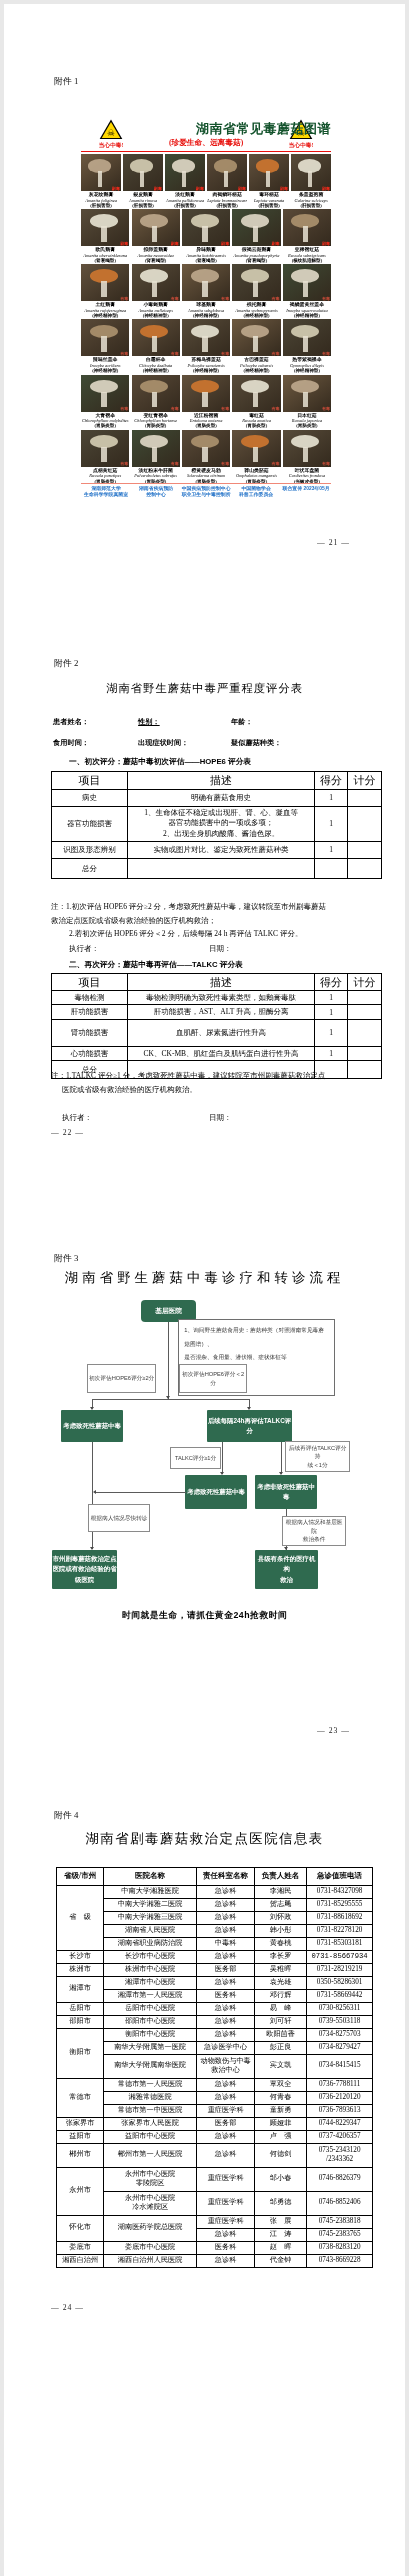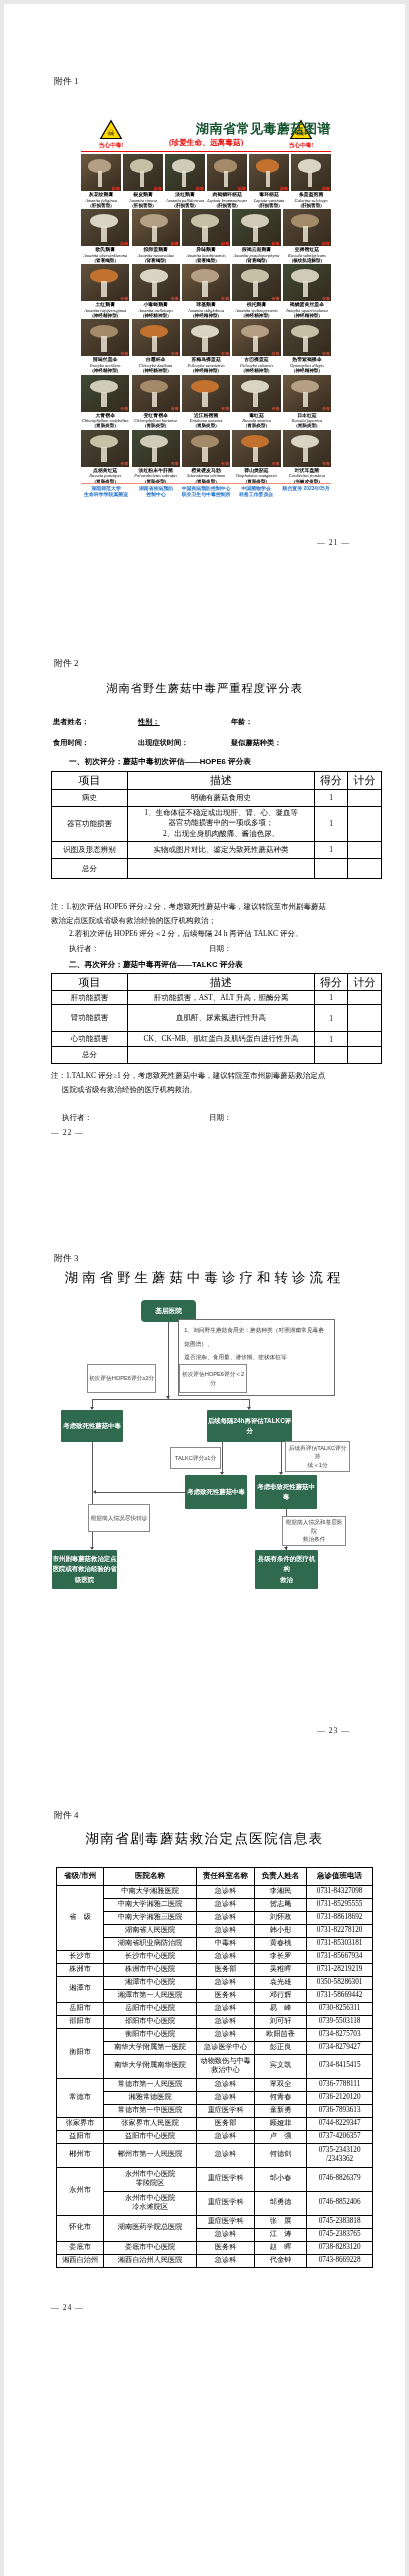--- a/index.html
+++ b/index.html
@@ -504,20 +504,26 @@
           <col style="width:34px">
         </colgroup>
       <tbody>
           <tr style="height:15.5px">
         <th>项目</th>
         <th>描述</th>
         <th>得分</th>
         <th>计分</th>
       </tr>
       <tr style="height:14.4px">
+        <td>毒物检测</td>
+        <td>毒物检测明确为致死性毒素类型，如鹅膏毒肽</td>
+        <td>1</td>
+        <td></td>
+      </tr>
+      <tr style="height:14.4px">
         <td>肝功能损害</td>
         <td>肝功能损害，AST、ALT 升高，胆酶分离</td>
         <td>1</td>
         <td></td>
       </tr>
       <tr style="height:27px">
         <td>肾功能损害</td>
         <td>血肌酐、尿素氮进行性升高</td>
         <td>1</td>
         <td></td>
@@ -590,20 +596,21 @@
     <div class="ar-down" style="left:280px;top:1543px;"></div>
     <div class="label-box" style="left:278px;top:1512px;width:62px;height:28px;">根据病人情况和基层医院
 救治条件</div>
 
     <div class="green-box" style="left:48px;top:1546px;width:65px;height:39px;">市州剧毒蘑菇救治定点
 医院或有救治经验的省
 级医院</div>
     <div class="green-box" style="left:251px;top:1546px;width:63px;height:39px;">县级有条件的医疗机构
 救治</div>
 
+    <div class="abs slogan center" style="left:0;right:0;top:1606px;">时间就是生命，请抓住黄金24h抢救时间</div>
 
     <div class="abs pagemark" style="left:313px;top:1722px;">— 23 —</div>
 
     <div class="abs att-label" style="left:50px;top:1806px;">附件 4</div>
     <div class="abs center" style="left:0;right:0;top:1826px;font-size:13.4px;letter-spacing:1.5px;">湖南省剧毒蘑菇救治定点医院信息表</div>
 
     <table class="hosp abs" style="left:52px;top:1863px;width:315px;">
       <colgroup>
           <col style="width:47px">
           <col style="width:93px">
@@ -645,21 +652,21 @@
             <td>急诊科</td>
             <td>韩小彤</td>
             <td>0731-82278120</td>
           </tr>
           <tr style="height: 13px;">
             <td>湖南省职业病防治院</td>
             <td>中毒科</td>
             <td>黄春桃</td>
             <td>0731-85303181</td>
           </tr>
-          <tr style="height: 13px;">
+          <tr style="height: 13px; font-family: Liberation Mono, monospace;">
             <td rowspan="1">长沙市</td>
             <td>长沙市中心医院</td>
             <td>急诊科</td>
             <td>李长罗</td>
             <td>0731-85667934</td>
           </tr>
           <tr style="height: 13px;">
             <td rowspan="1">株洲市</td>
             <td>株洲市中心医院</td>
             <td>医务部</td>

